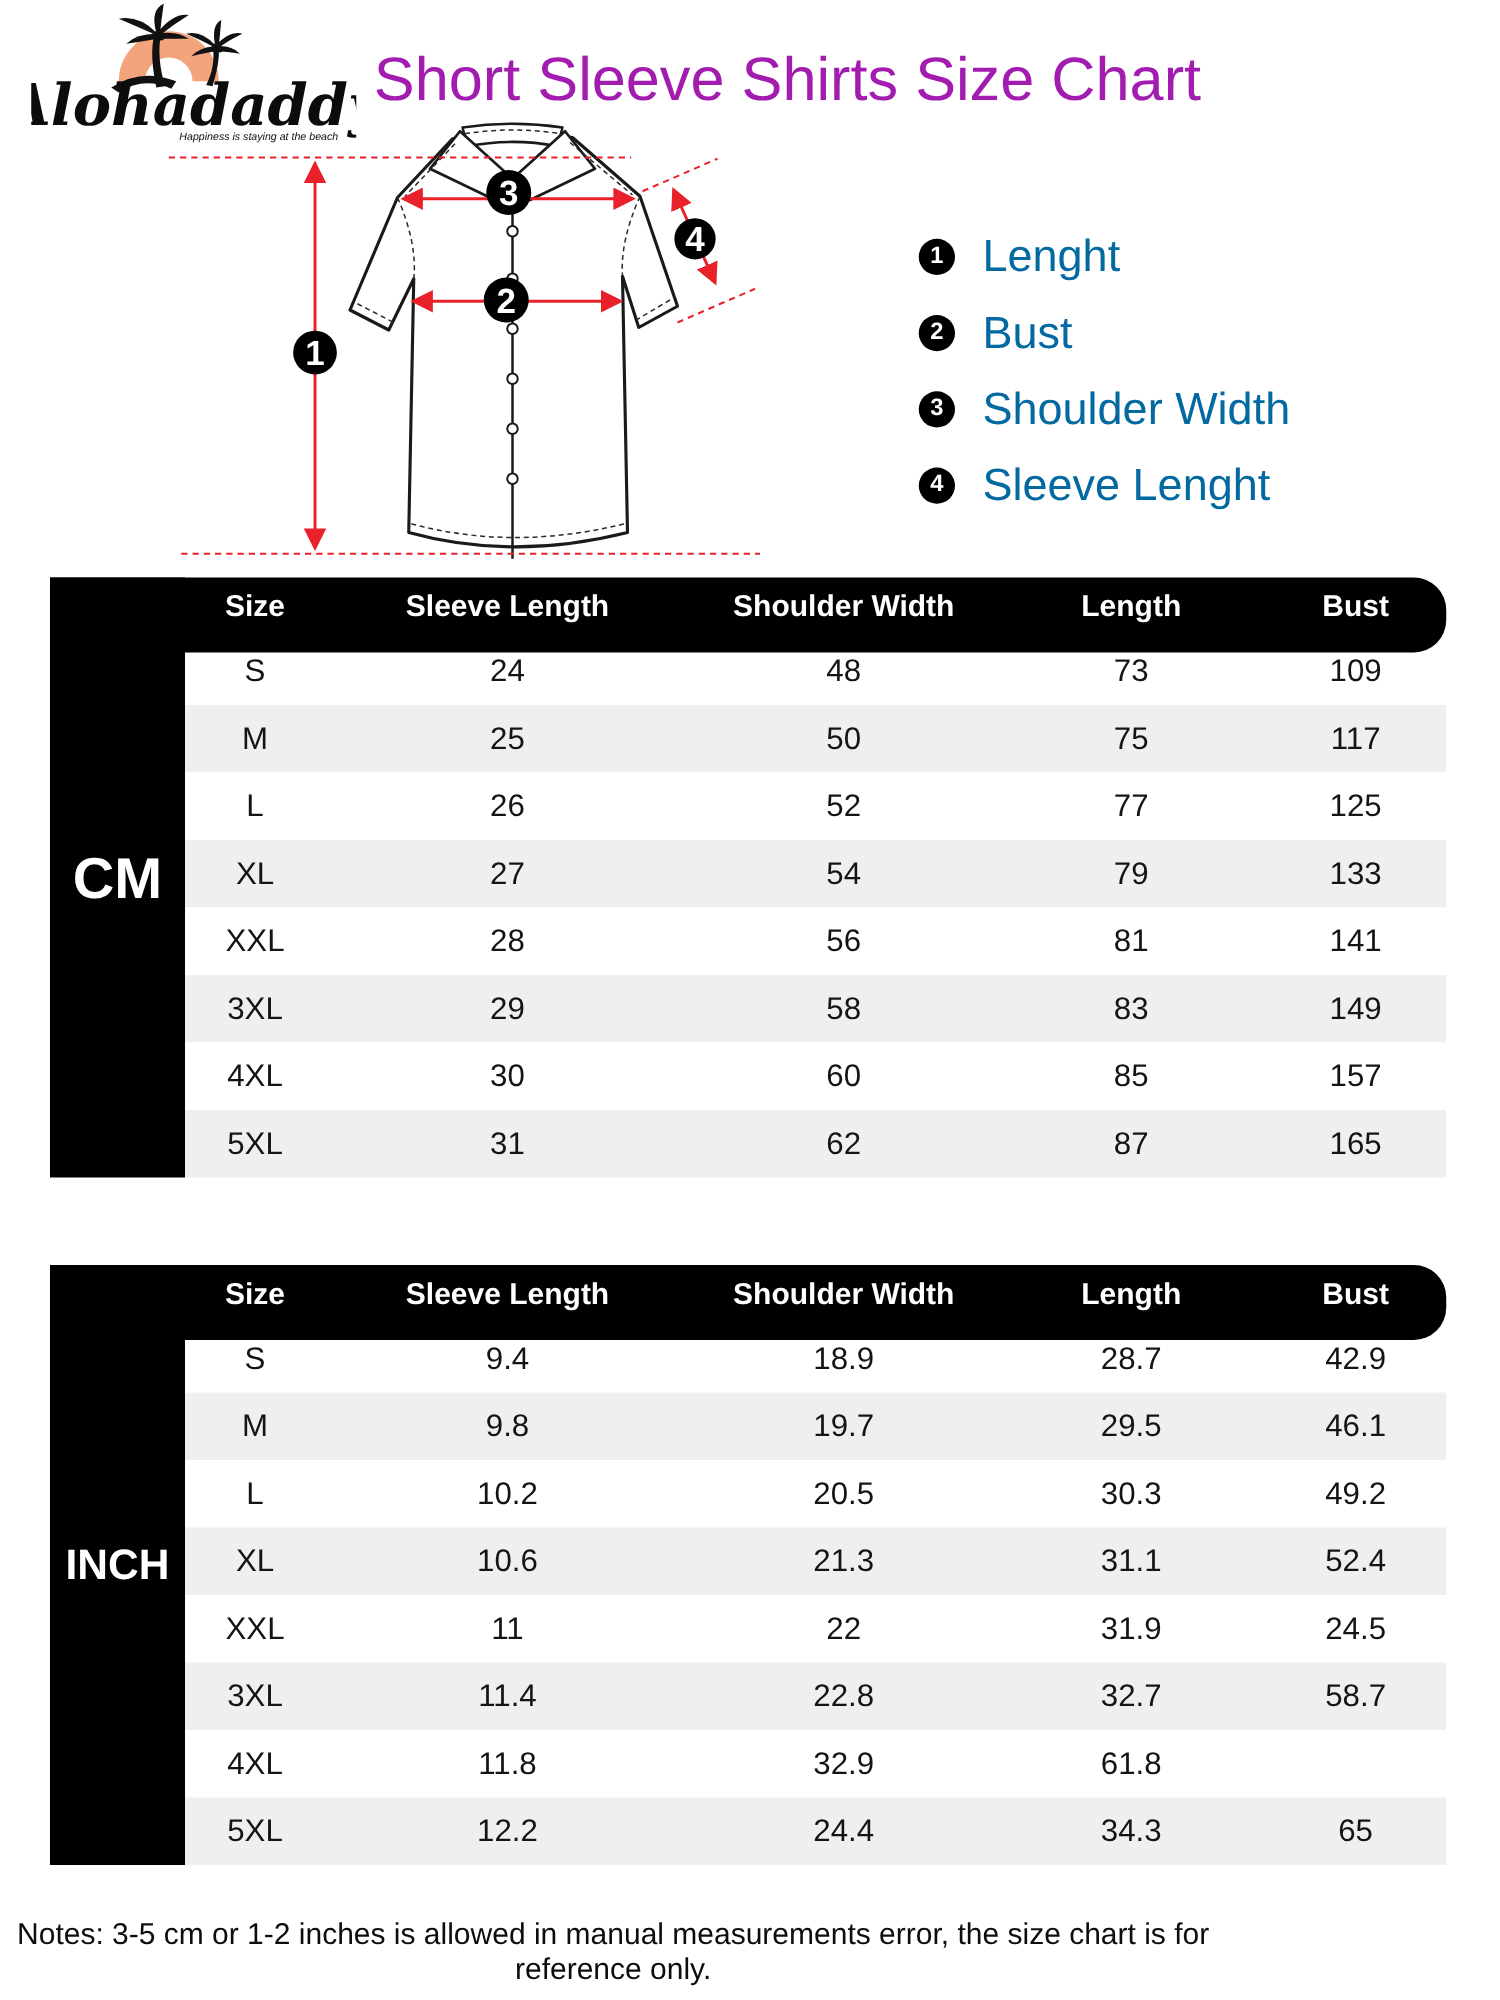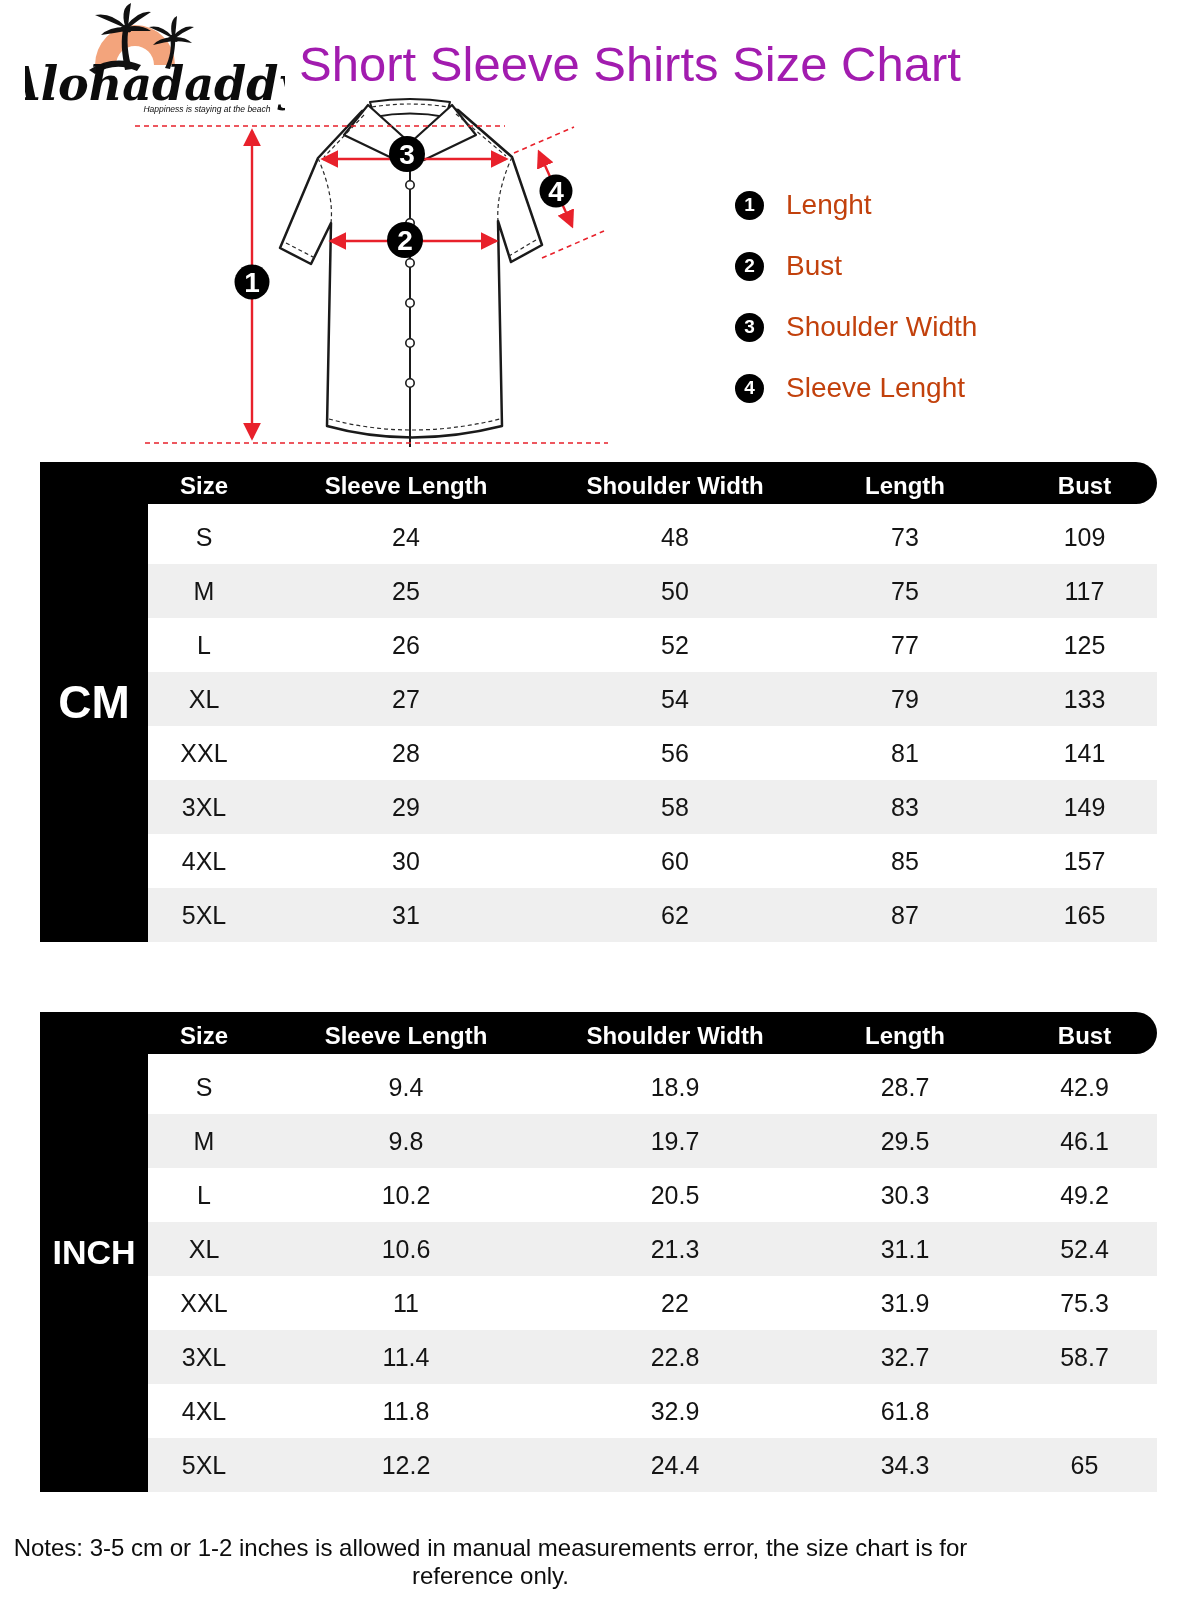--- a/index.html
+++ b/index.html
@@ -11,31 +11,31 @@
   .page-title{position:absolute;left:260px;top:36px;width:740px;text-align:center;
               font-size:49px;font-weight:normal;color:#a21caf;letter-spacing:0px;}
 
   
   .shirt-svg{position:absolute;left:110px;top:95px;}
   .legend{position:absolute;left:735px;top:190px;}
   .legend-item{display:flex;align-items:center;height:30px;margin-bottom:31px;}
   .lcircle{width:29px;height:29px;border-radius:50%;background:#000;color:#fff;
            font-size:19px;font-weight:bold;display:flex;align-items:center;justify-content:center;
            flex:0 0 29px;}
-  .llabel{font-size:28px;margin-left:22px;color:#c2410c;white-space:nowrap;}
+  .llabel{font-size:36px;margin-left:22px;color:#0369a1;white-space:nowrap;}
 
   
   .size-table{position:absolute;left:40px;width:1117px;height:480px;}
   .size-table.cm{top:462px;}
   .size-table.inch{top:1012px;}
   .unit-band{position:absolute;left:0;top:0;width:108px;height:100%;background:#000;
              display:flex;align-items:center;justify-content:center;color:#fff;font-weight:bold;z-index:2;text-align:center;}
   .cm .unit-band{font-size:46px;}
   .inch .unit-band{font-size:34px;}
-  .thead{position:absolute;left:0;top:0;width:1117px;height:42px;background:#000;
+  .thead{position:absolute;left:0;top:0;width:1117px;height:60px;background:#000;
          border-radius:0 26px 26px 0;box-sizing:border-box;padding-left:108px;z-index:1;}
   .thead-grid,.trow{display:grid;grid-template-columns:112px 292px 246px 214px 145px;}
   .thead-grid{height:48px;}
   .hcell{display:flex;align-items:center;justify-content:center;color:#fff;
          font-size:24px;font-weight:bold;white-space:nowrap;}
   .tbody{position:absolute;left:108px;top:48px;width:1009px;}
   .trow{height:54px;background:#ffffff;}
   .trow.alt{background:#efefef;}
   .tcell{display:flex;align-items:center;justify-content:center;font-size:25px;color:#141414;}
 
@@ -283,21 +283,21 @@
           <div class="tcell">10.6</div>
           <div class="tcell">21.3</div>
           <div class="tcell">31.1</div>
           <div class="tcell">52.4</div>
         </div>
         <div class="trow">
           <div class="tcell">XXL</div>
           <div class="tcell">11</div>
           <div class="tcell">22</div>
           <div class="tcell">31.9</div>
-          <div class="tcell">75.3</div>
+          <div class="tcell">24.5</div>
         </div>
         <div class="trow alt">
           <div class="tcell">3XL</div>
           <div class="tcell">11.4</div>
           <div class="tcell">22.8</div>
           <div class="tcell">32.7</div>
           <div class="tcell">58.7</div>
         </div>
         <div class="trow">
           <div class="tcell">4XL</div>

